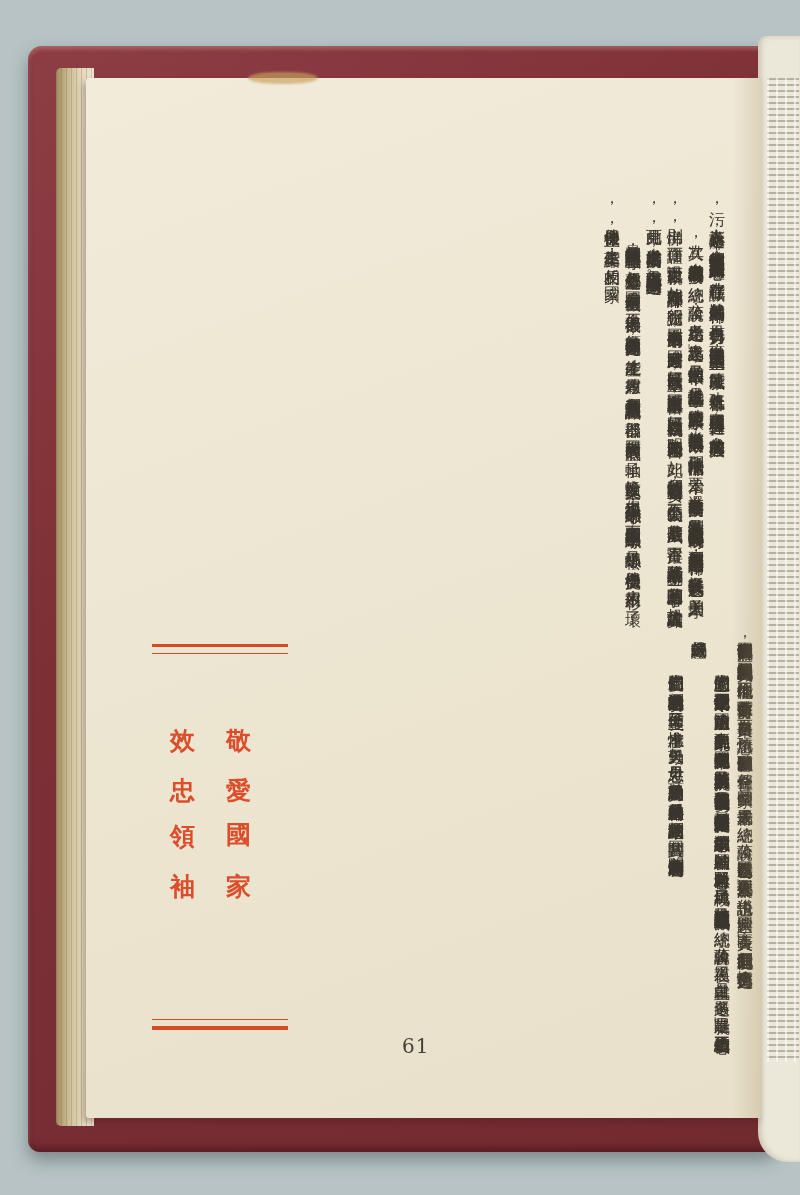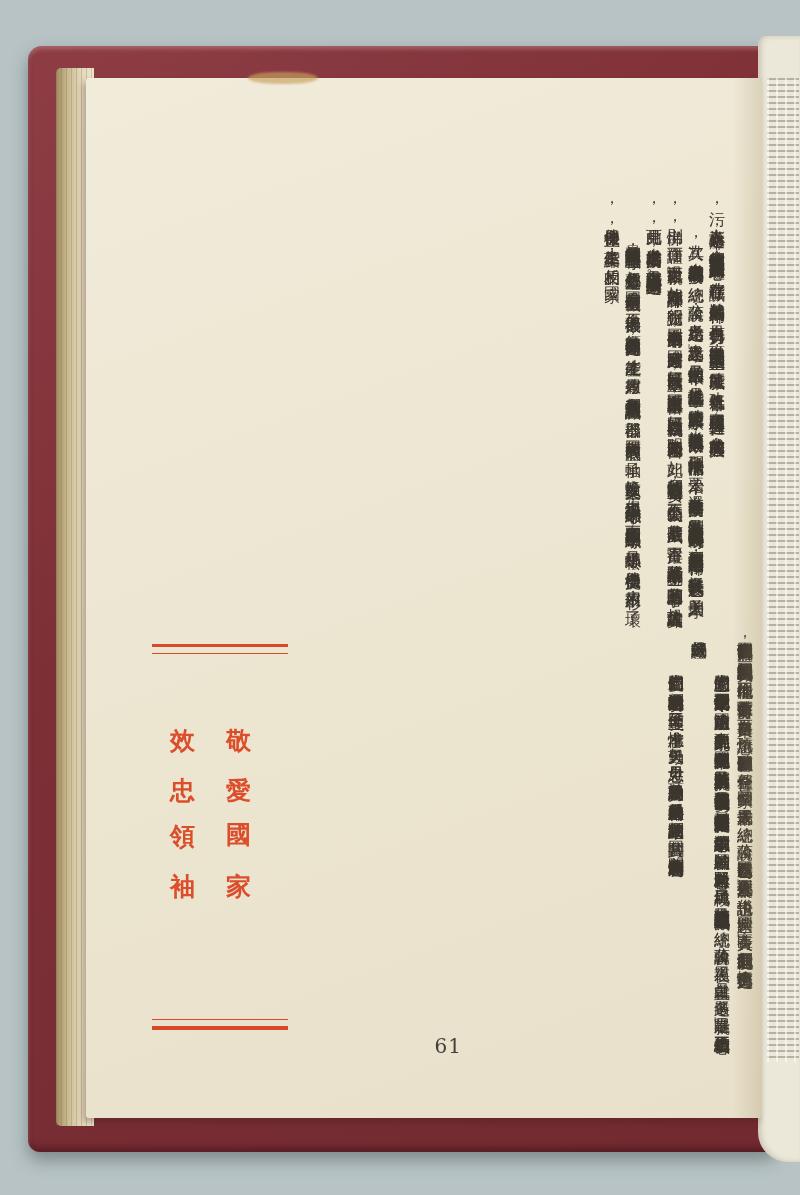--- a/index.html
+++ b/index.html
@@ -83,21 +83,21 @@
     position:absolute;top:630px;
     writing-mode:vertical-rl;text-orientation:upright;
     font-size:25px;letter-spacing:48px;color:#dc4e2b;
     font-weight:bold;font-kerning:none;
   }
   .scol-r{left:136px;}
   .scol-l{left:80px;}
 
   
   .pagenum{
-    position:absolute;top:956px;left:316px;width:60px;text-align:right;
+    position:absolute;top:956px;left:316px;width:60px;text-align:left;
     font-family:"DejaVu Serif","Liberation Serif",serif;
     font-size:20px;color:#43403a;letter-spacing:1px;
   }
 </style>
 </head>
 <body>
 
 <div class="scene">
 
   <div class="cover"></div>

